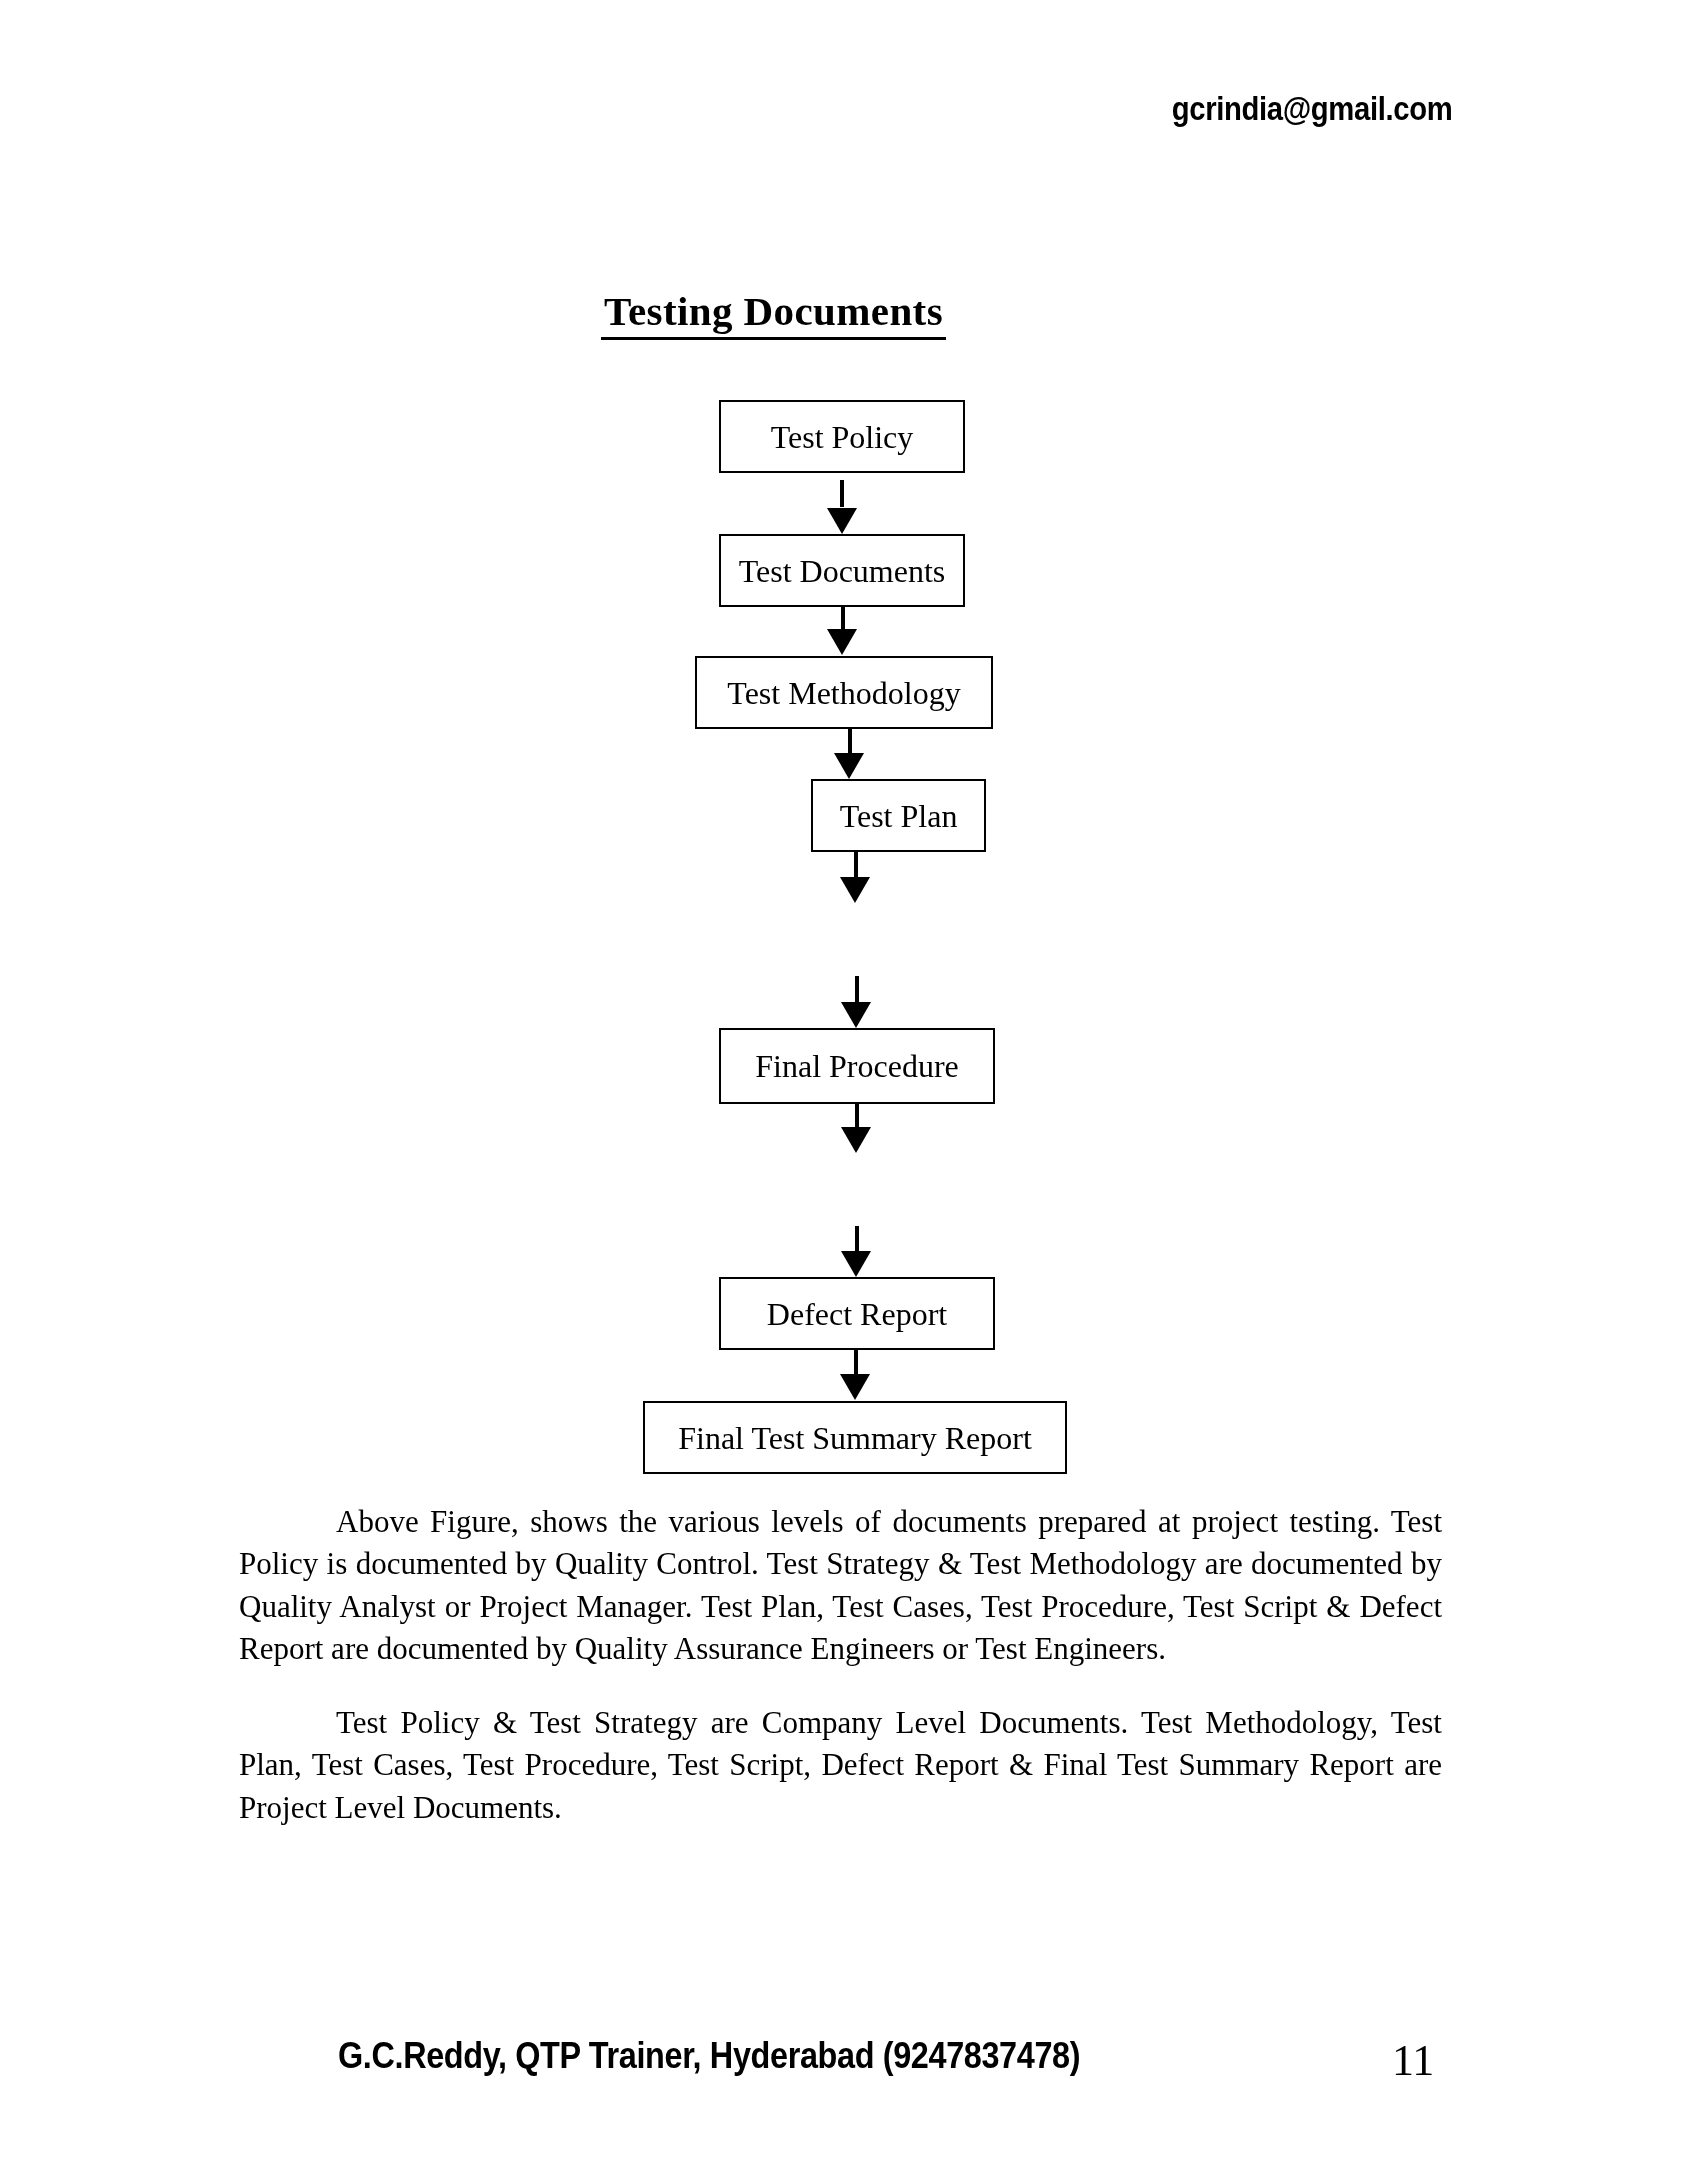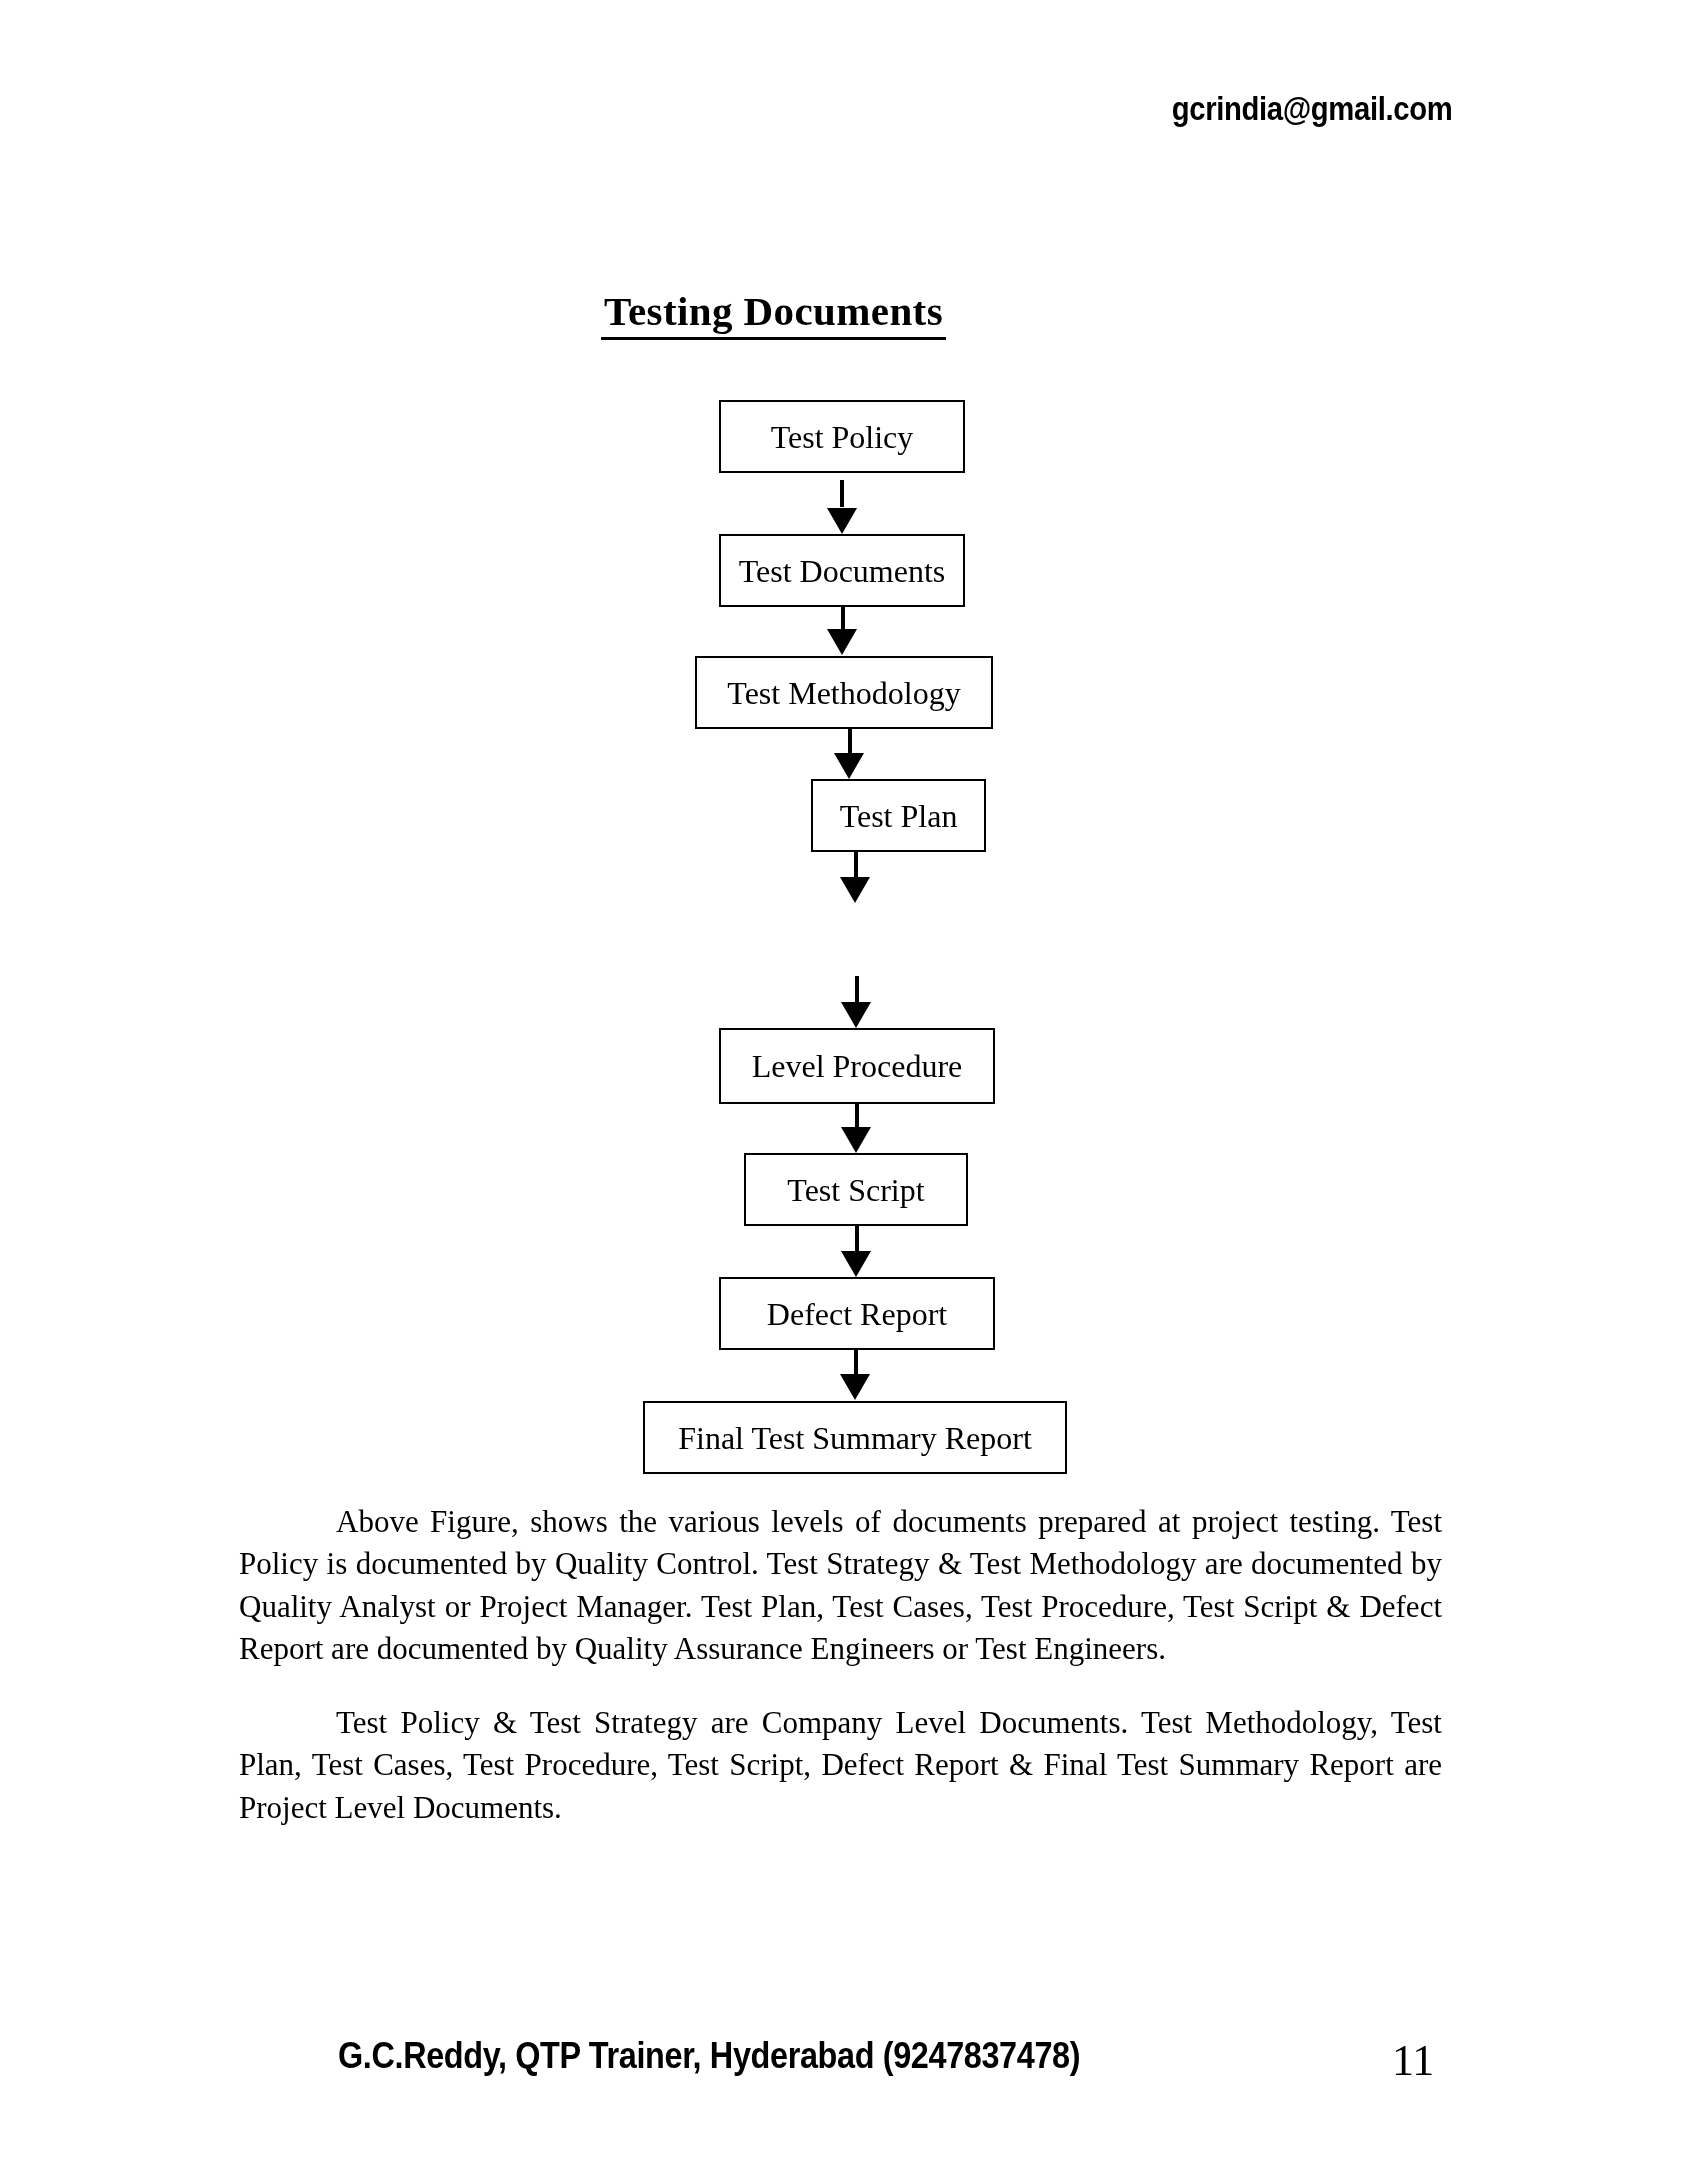--- a/index.html
+++ b/index.html
@@ -162,27 +162,24 @@
       <div class="conn" style="left: 848px; top: 728px; height: 25px;"></div>
       <div class="arrowhead" style="left: 834px; top: 753px;"></div>
       <div class="fbox" style="left: 811px; top: 779px; width: 175px; height: 73px;">
         <span>Test Plan</span>
       </div>
       <div class="conn" style="left: 854px; top: 852px; height: 25.5px;"></div>
       <div class="arrowhead" style="left: 840px; top: 877px;"></div>
       <div class="conn" style="left: 855px; top: 976px; height: 25.5px;"></div>
       <div class="arrowhead" style="left: 841px; top: 1002px;"></div>
       <div class="fbox" style="left: 719px; top: 1028px; width: 276px; height: 76px;">
-        <span>Level Procedure</span>
+        <span>Final Procedure</span>
       </div>
       <div class="conn" style="left: 855px; top: 1104px; height: 23px;"></div>
       <div class="arrowhead" style="left: 841px; top: 1127px;"></div>
-      <div class="fbox" style="left: 744px; top: 1153px; width: 224px; height: 73px;">
-        <span>Test Script</span>
-      </div>
       <div class="conn" style="left: 855px; top: 1226px; height: 25px;"></div>
       <div class="arrowhead" style="left: 841px; top: 1251px;"></div>
       <div class="fbox" style="left: 719px; top: 1277px; width: 276px; height: 73px;">
         <span>Defect Report</span>
       </div>
       <div class="conn" style="left: 854px; top: 1350px; height: 25px;"></div>
       <div class="arrowhead" style="left: 840px; top: 1374px;"></div>
       <div class="fbox" style="left: 643px; top: 1401px; width: 424px; height: 73px;">
         <span>Final Test Summary Report</span>
       </div>

